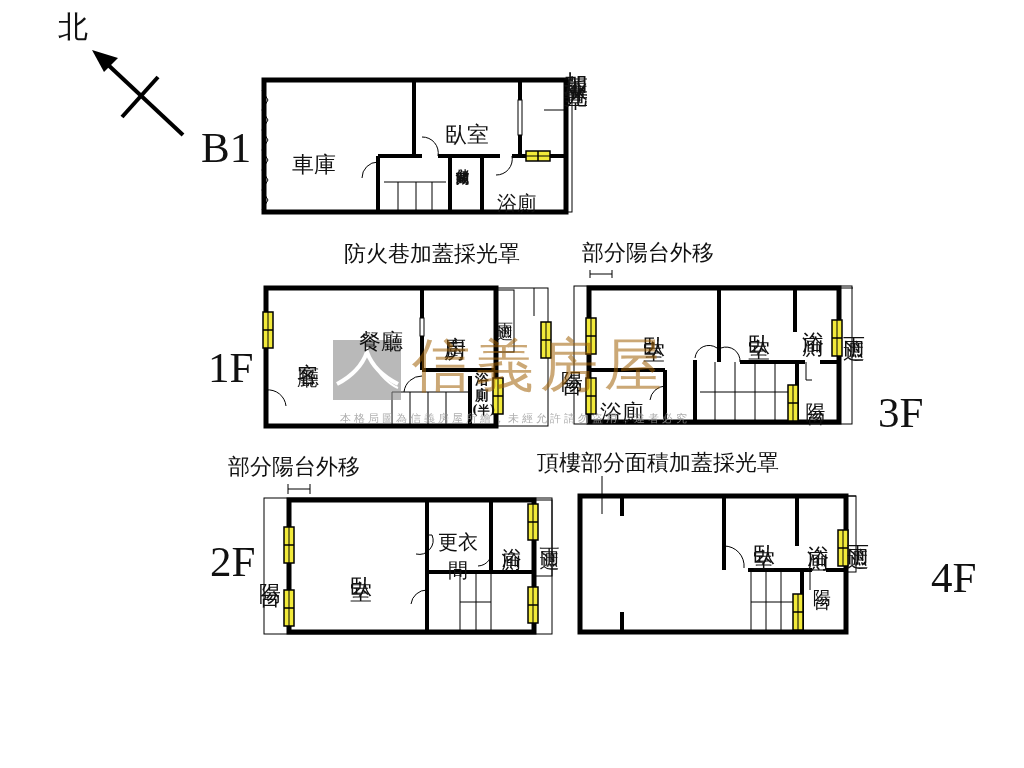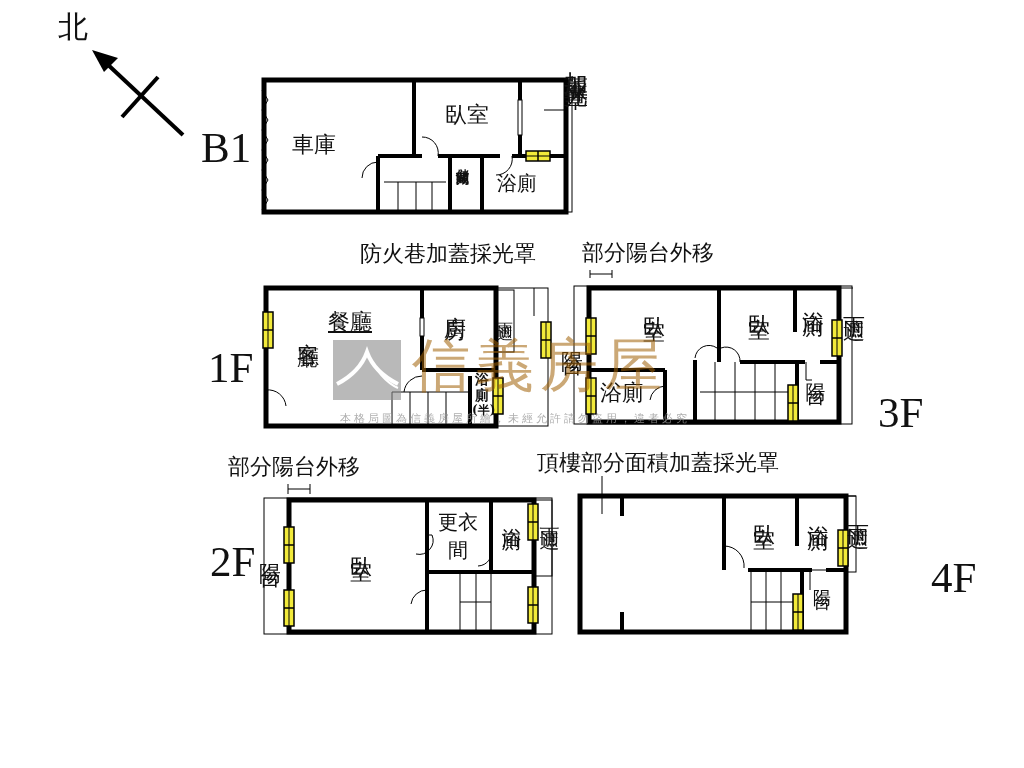--- a/index.html
+++ b/index.html
@@ -1,20 +1,20 @@
 <!DOCTYPE html>
 <html><head>
 <meta charset="utf-8">
 <style>
   html, body { margin:0; padding:0; background:#ffffff; }
   body { width:1024px; height:768px; position:relative; overflow:hidden;
          font-family: "DejaVu Serif", "Liberation Serif", serif; color:#111; }
   #plan { position:absolute; left:0; top:0; width:1024px; height:768px; }
   .lbl { position:absolute; font-family:"DejaVu Serif","Liberation Serif",serif; color:#111; line-height:1; white-space:nowrap; }
-  .room { font-size:22px; }
+  .room { font-size:22px;margin-top:20px; }
   .room-sm { font-size:18px; }
   .room-xs { font-size:14px; font-weight:bold; }
   .vert { writing-mode: vertical-rl; text-orientation: upright; letter-spacing:2px; }
   .floor { font-size:43px; font-family:"Liberation Serif","DejaVu Serif",serif; }
   .anno { font-size:22px; }
   .north { font-size:30px; }
   .wm-text { font-family:"DejaVu Sans","Liberation Sans",sans-serif; font-size:58px; color:#a16207; opacity:.55; letter-spacing:6px; }
   .wm-small { font-family:"DejaVu Sans","Liberation Sans",sans-serif; font-size:11px; color:#9a9a9a; opacity:.8; letter-spacing:3px; }
   .footer { position:absolute; left:132px; top:668px; width:860px; font-size:20px; line-height:26px; font-family:"DejaVu Serif","Liberation Serif",serif; }
   .footer div { white-space:nowrap; }
@@ -176,24 +176,24 @@
 
 <div class="lbl north" style="left:58px;top:12px;">北</div>
 
 <div class="lbl floor" style="left:201px;top:126px;">B1</div>
 <div class="lbl room" style="left:292px;top:134px;">車庫</div>
 <div class="lbl room" style="left:445px;top:104px;">臥室</div>
 <div class="lbl room-xs vert" style="left:456px;top:158px;font-size:13px;">儲藏間</div>
 <div class="lbl room" style="left:497px;top:173px;font-size:20px;">浴廁</div>
 <div class="lbl anno vert" style="left:564px;top:52px;font-size:24px;letter-spacing:4px;">加蓋採光罩</div>
 
-<div class="lbl anno" style="left:360px;top:243px;">防火巷加蓋採光罩</div>
+<div class="lbl anno" style="left:344px;top:243px;">防火巷加蓋採光罩</div>
 <div class="lbl floor" style="left:208px;top:346px;">1F</div>
 <div class="lbl room vert" style="left:297px;top:325px;">客廳</div>
-<div class="lbl room" style="left:328px;top:311px;text-decoration:underline;">餐廳</div>
+<div class="lbl room" style="left:359px;top:311px;">餐廳</div>
 <div class="lbl room vert" style="left:444px;top:298px;">廚房</div>
 <div class="lbl room-sm vert" style="left:497px;top:310px;font-size:16px;">雨遮</div>
 <div class="lbl room-xs" style="left:475px;top:372px;">浴</div>
 <div class="lbl room-xs" style="left:475px;top:388px;">廁</div>
 <div class="lbl room-xs" style="left:472px;top:404px;font-size:12px;">(半)</div>
 
 <div class="lbl anno" style="left:582px;top:242px;">部分陽台外移</div>
 <div class="lbl floor" style="left:878px;top:345px;margin-top:46px;">3F</div>
 <div class="lbl room vert" style="left:561px;top:334px;">陽台</div>
 <div class="lbl room vert" style="left:643px;top:300px;">臥室</div>

